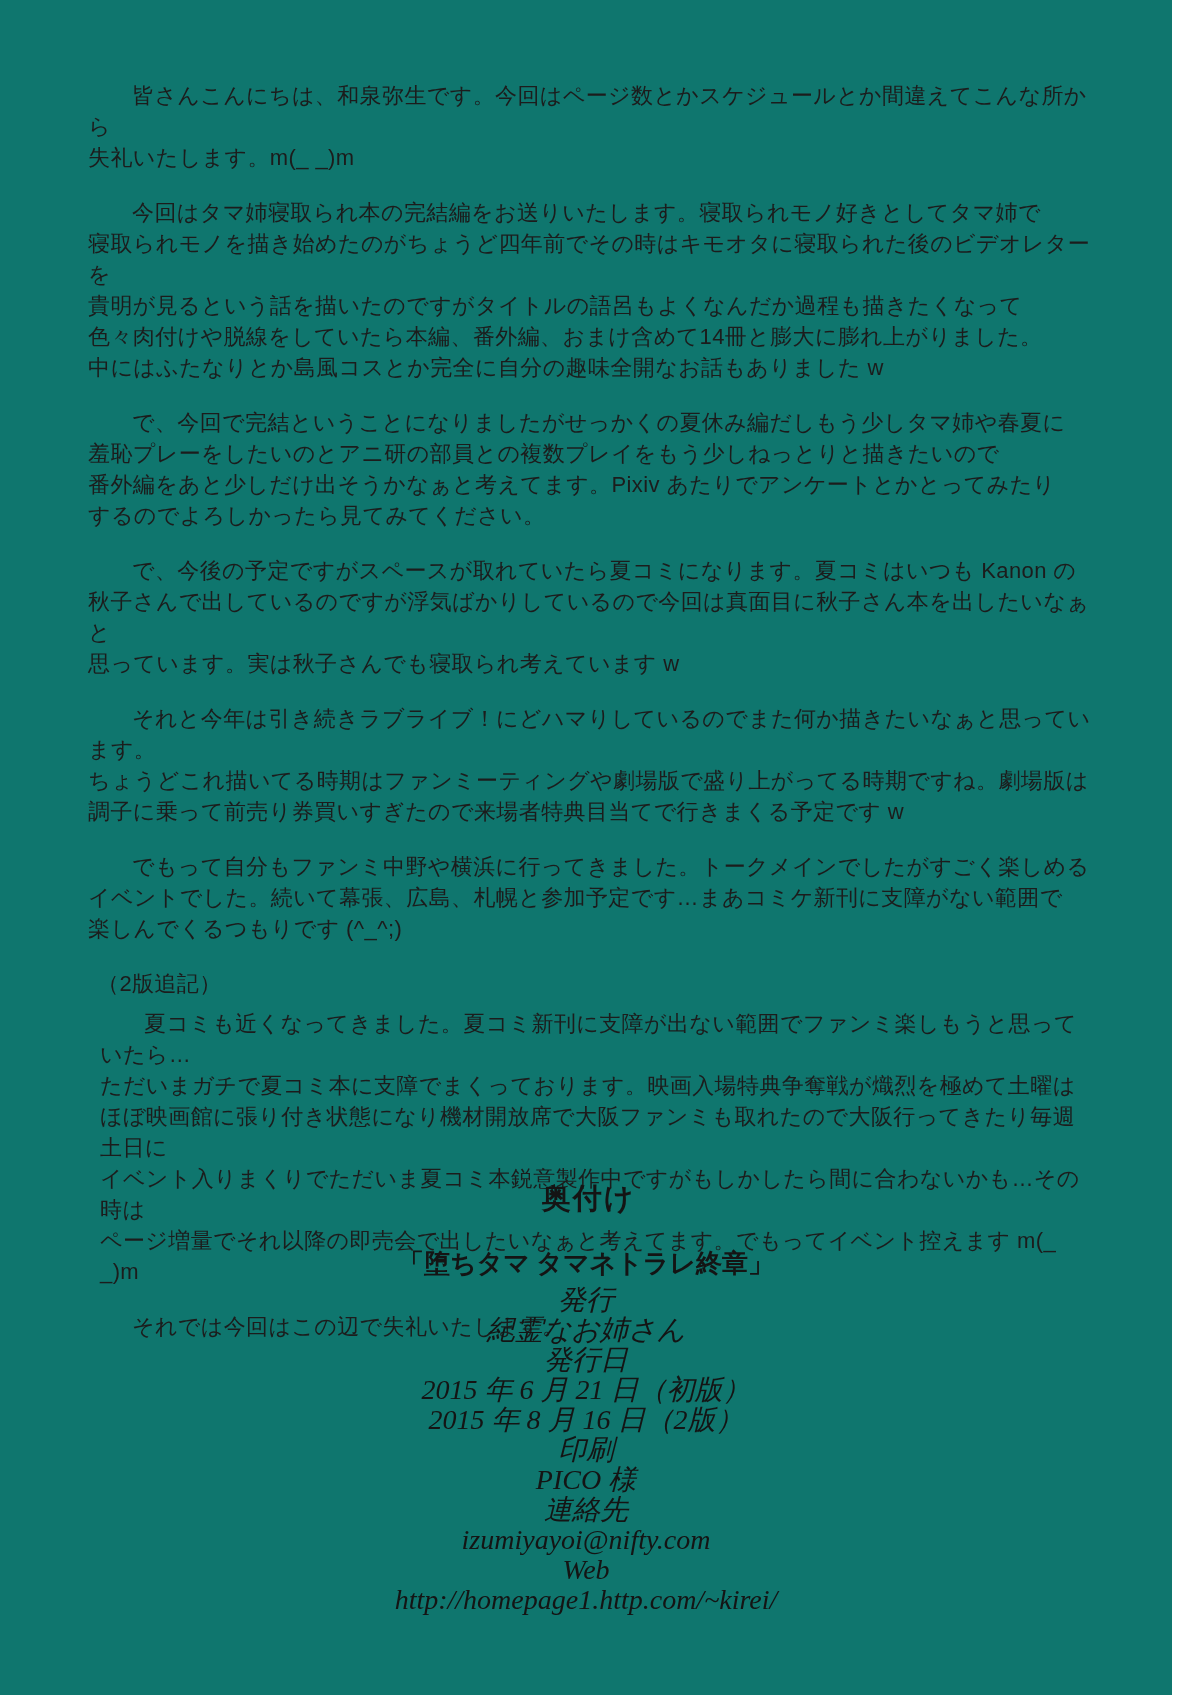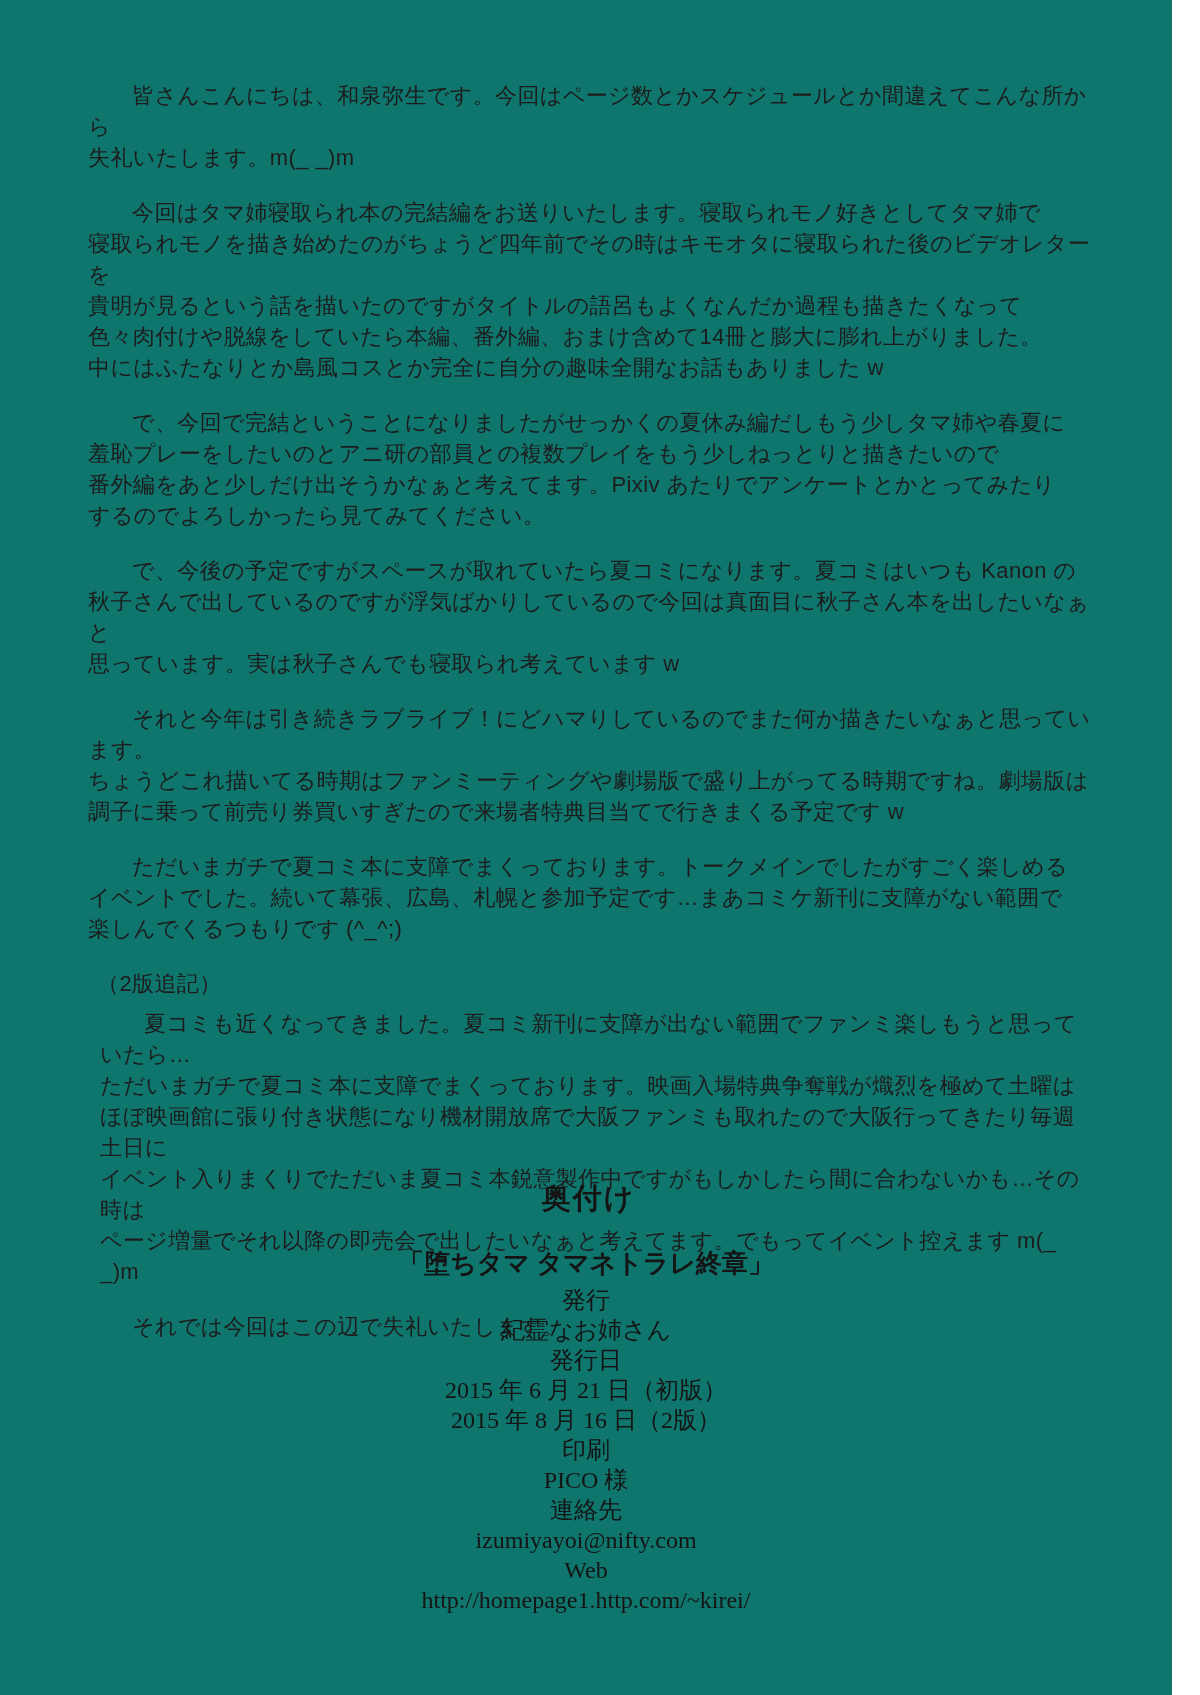--- a/index.html
+++ b/index.html
@@ -63,23 +63,24 @@
     margin: 0 0 36px 5px;
     letter-spacing: 2px;
   }
   .colophon-title {
     font-size: 26px;
     line-height: 30px;
     margin: 0 0 6px 0;
     font-weight: bold;
   }
   .colophon-line {
-    font-size: 24px;
+    font-size: 28px;
     line-height: 30px;
     margin: 0;
+    font-style: italic;
   }
 </style>
 </head>
 <body>
 
 <div class="page">
 
   <div class="afterword">
     <p class="para">皆さんこんにちは、和泉弥生です。今回はページ数とかスケジュールとか間違えてこんな所から
 失礼いたします。m(_ _)m</p>
@@ -91,21 +92,21 @@
     <p class="para">で、今回で完結ということになりましたがせっかくの夏休み編だしもう少しタマ姉や春夏に
 羞恥プレーをしたいのとアニ研の部員との複数プレイをもう少しねっとりと描きたいので
 番外編をあと少しだけ出そうかなぁと考えてます。Pixiv あたりでアンケートとかとってみたり
 するのでよろしかったら見てみてください。</p>
     <p class="para">で、今後の予定ですがスペースが取れていたら夏コミになります。夏コミはいつも Kanon の
 秋子さんで出しているのですが浮気ばかりしているので今回は真面目に秋子さん本を出したいなぁと
 思っています。実は秋子さんでも寝取られ考えています w</p>
     <p class="para">それと今年は引き続きラブライブ！にどハマりしているのでまた何か描きたいなぁと思っています。
 ちょうどこれ描いてる時期はファンミーティングや劇場版で盛り上がってる時期ですね。劇場版は
 調子に乗って前売り券買いすぎたので来場者特典目当てで行きまくる予定です w</p>
-    <p class="para">ただいまガチで夏コミ本に支障でまくっております。トークメインでしたがすごく楽しめる
+    <p class="para">でもって自分もファンミ中野や横浜に行ってきました。トークメインでしたがすごく楽しめる
 イベントでした。続いて幕張、広島、札幌と参加予定です…まあコミケ新刊に支障がない範囲で
 楽しんでくるつもりです (^_^;)</p>
     <p class="edition-note-label">（2版追記）</p>
     <p class="edition-note-body">夏コミも近くなってきました。夏コミ新刊に支障が出ない範囲でファンミ楽しもうと思っていたら…
 ただいまガチで夏コミ本に支障でまくっております。映画入場特典争奪戦が熾烈を極めて土曜は
 ほぼ映画館に張り付き状態になり機材開放席で大阪ファンミも取れたので大阪行ってきたり毎週土日に
 イベント入りまくりでただいま夏コミ本鋭意製作中ですがもしかしたら間に合わないかも…その時は
 ページ増量でそれ以降の即売会で出したいなぁと考えてます。でもってイベント控えます m(_ _)m</p>
     <p class="closing">それでは今回はこの辺で失礼いたします。</p>
   </div>

